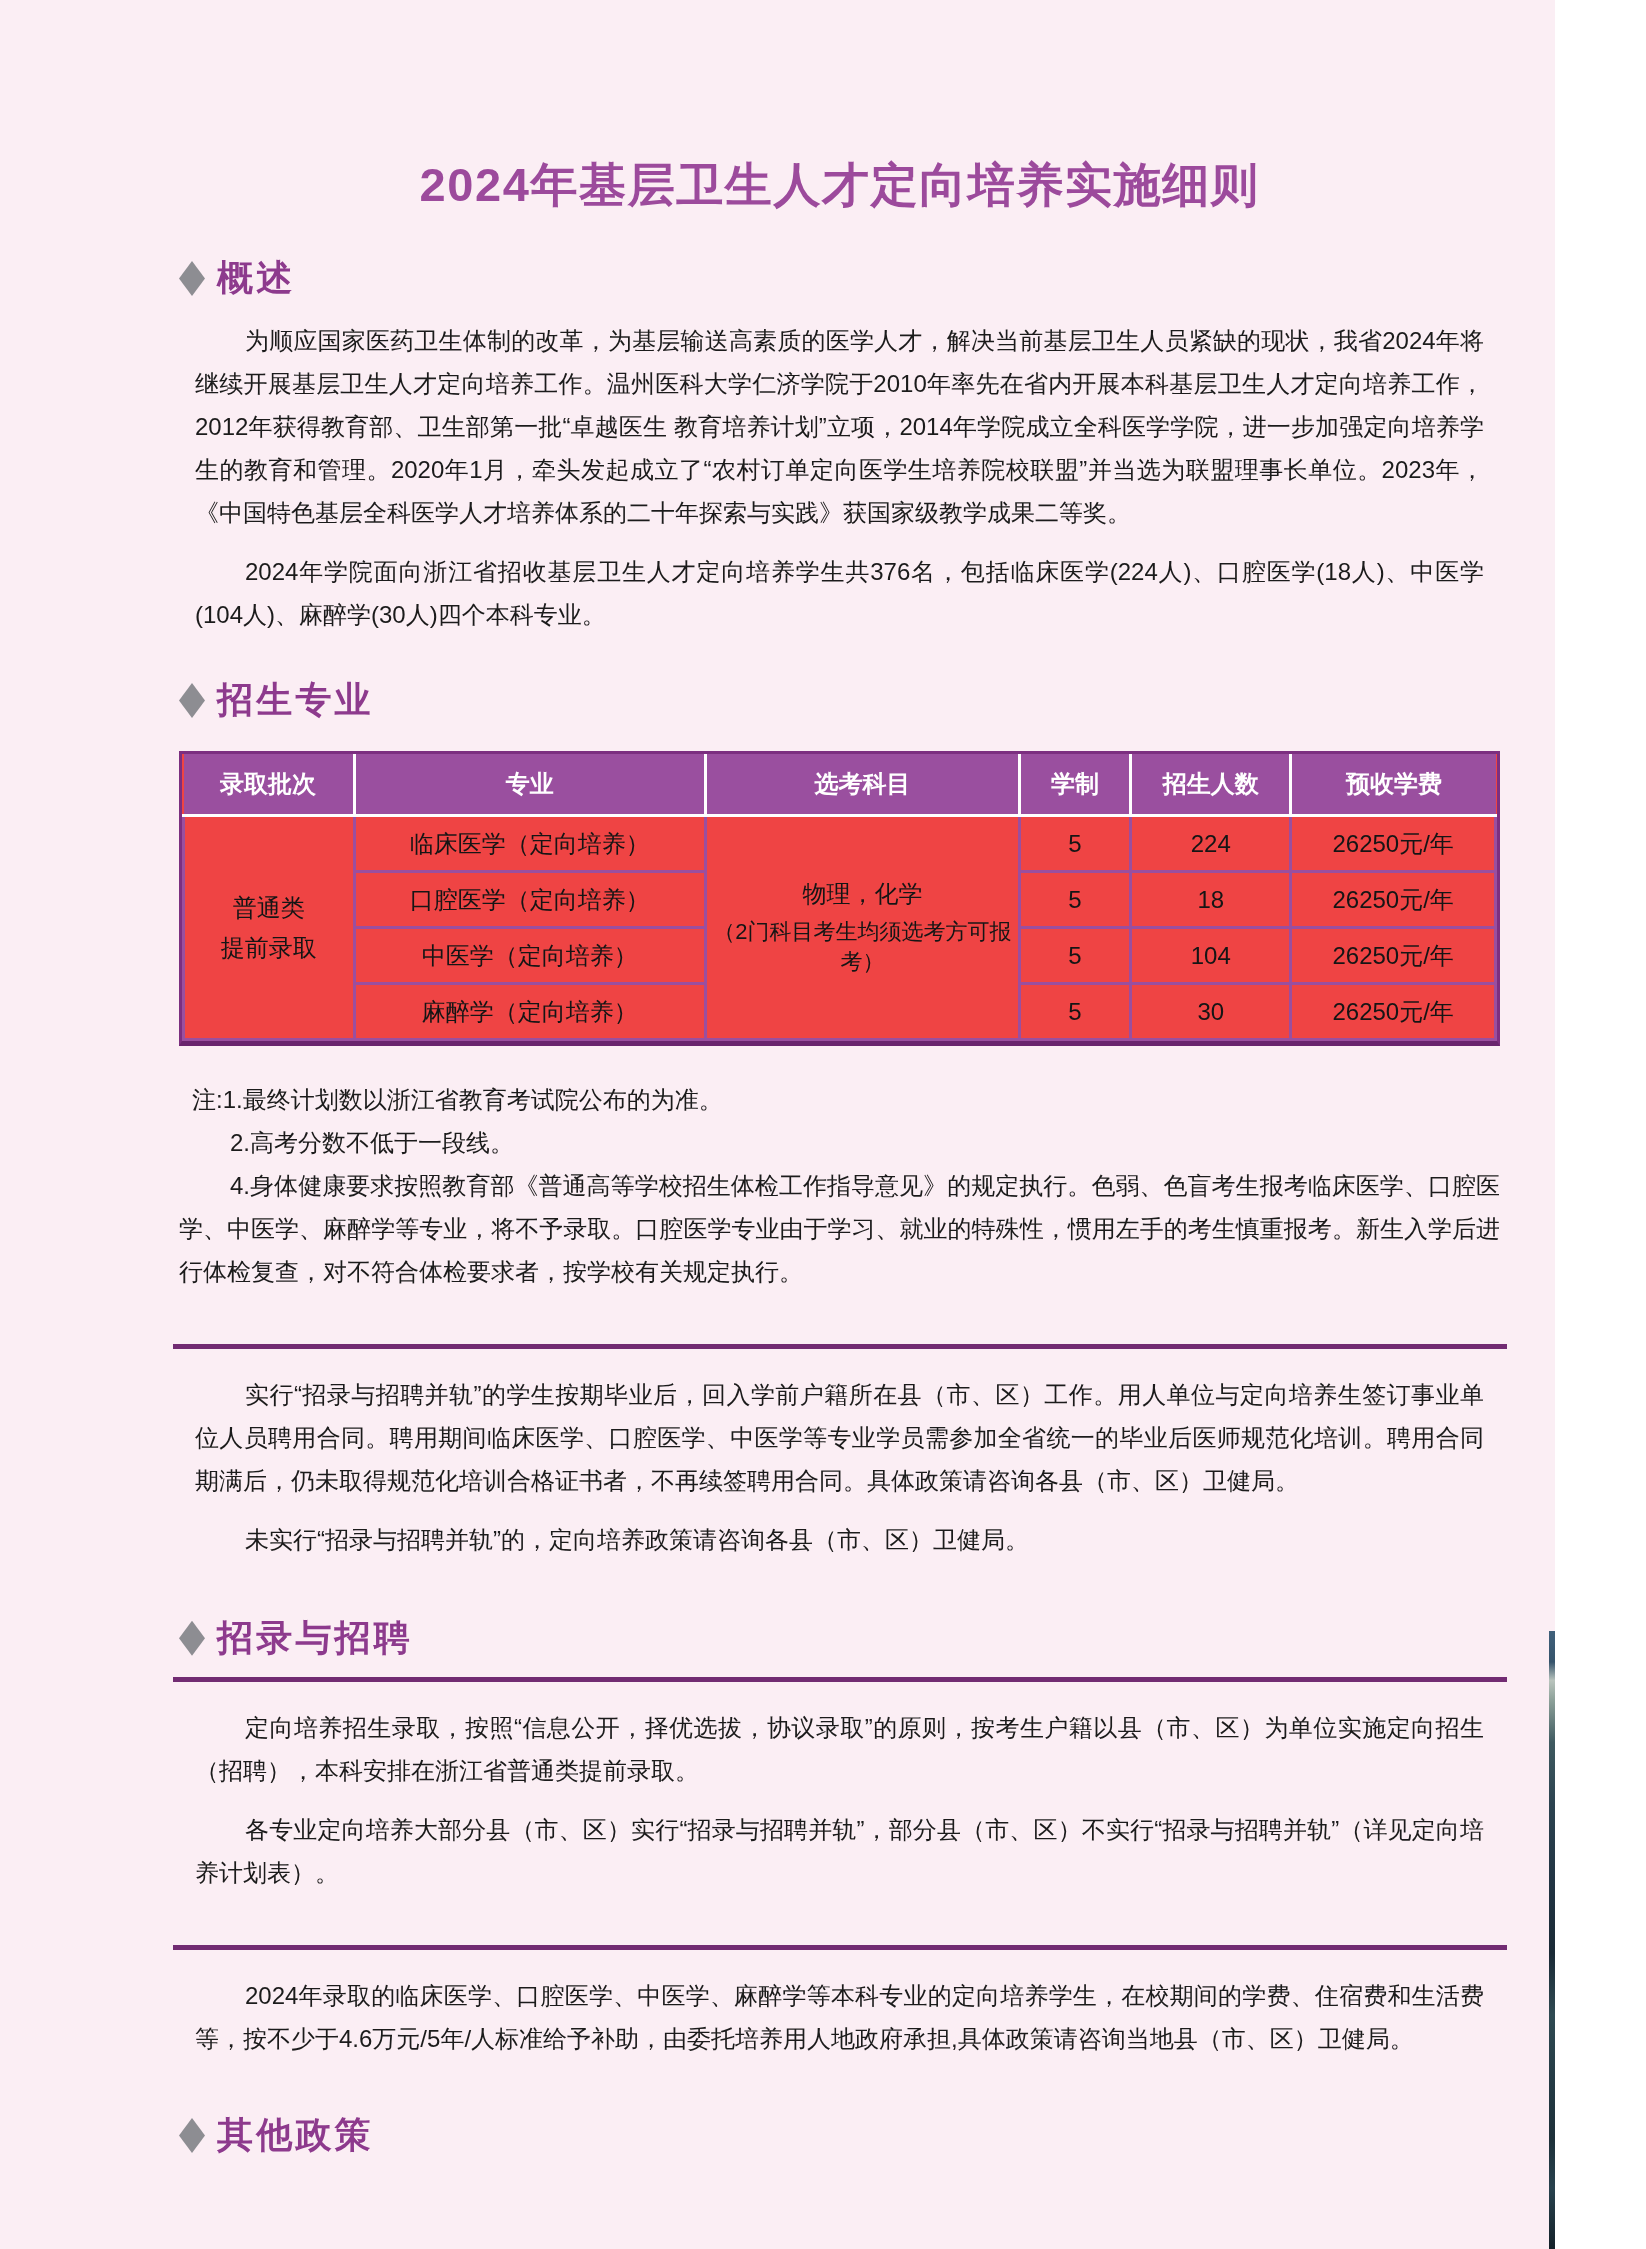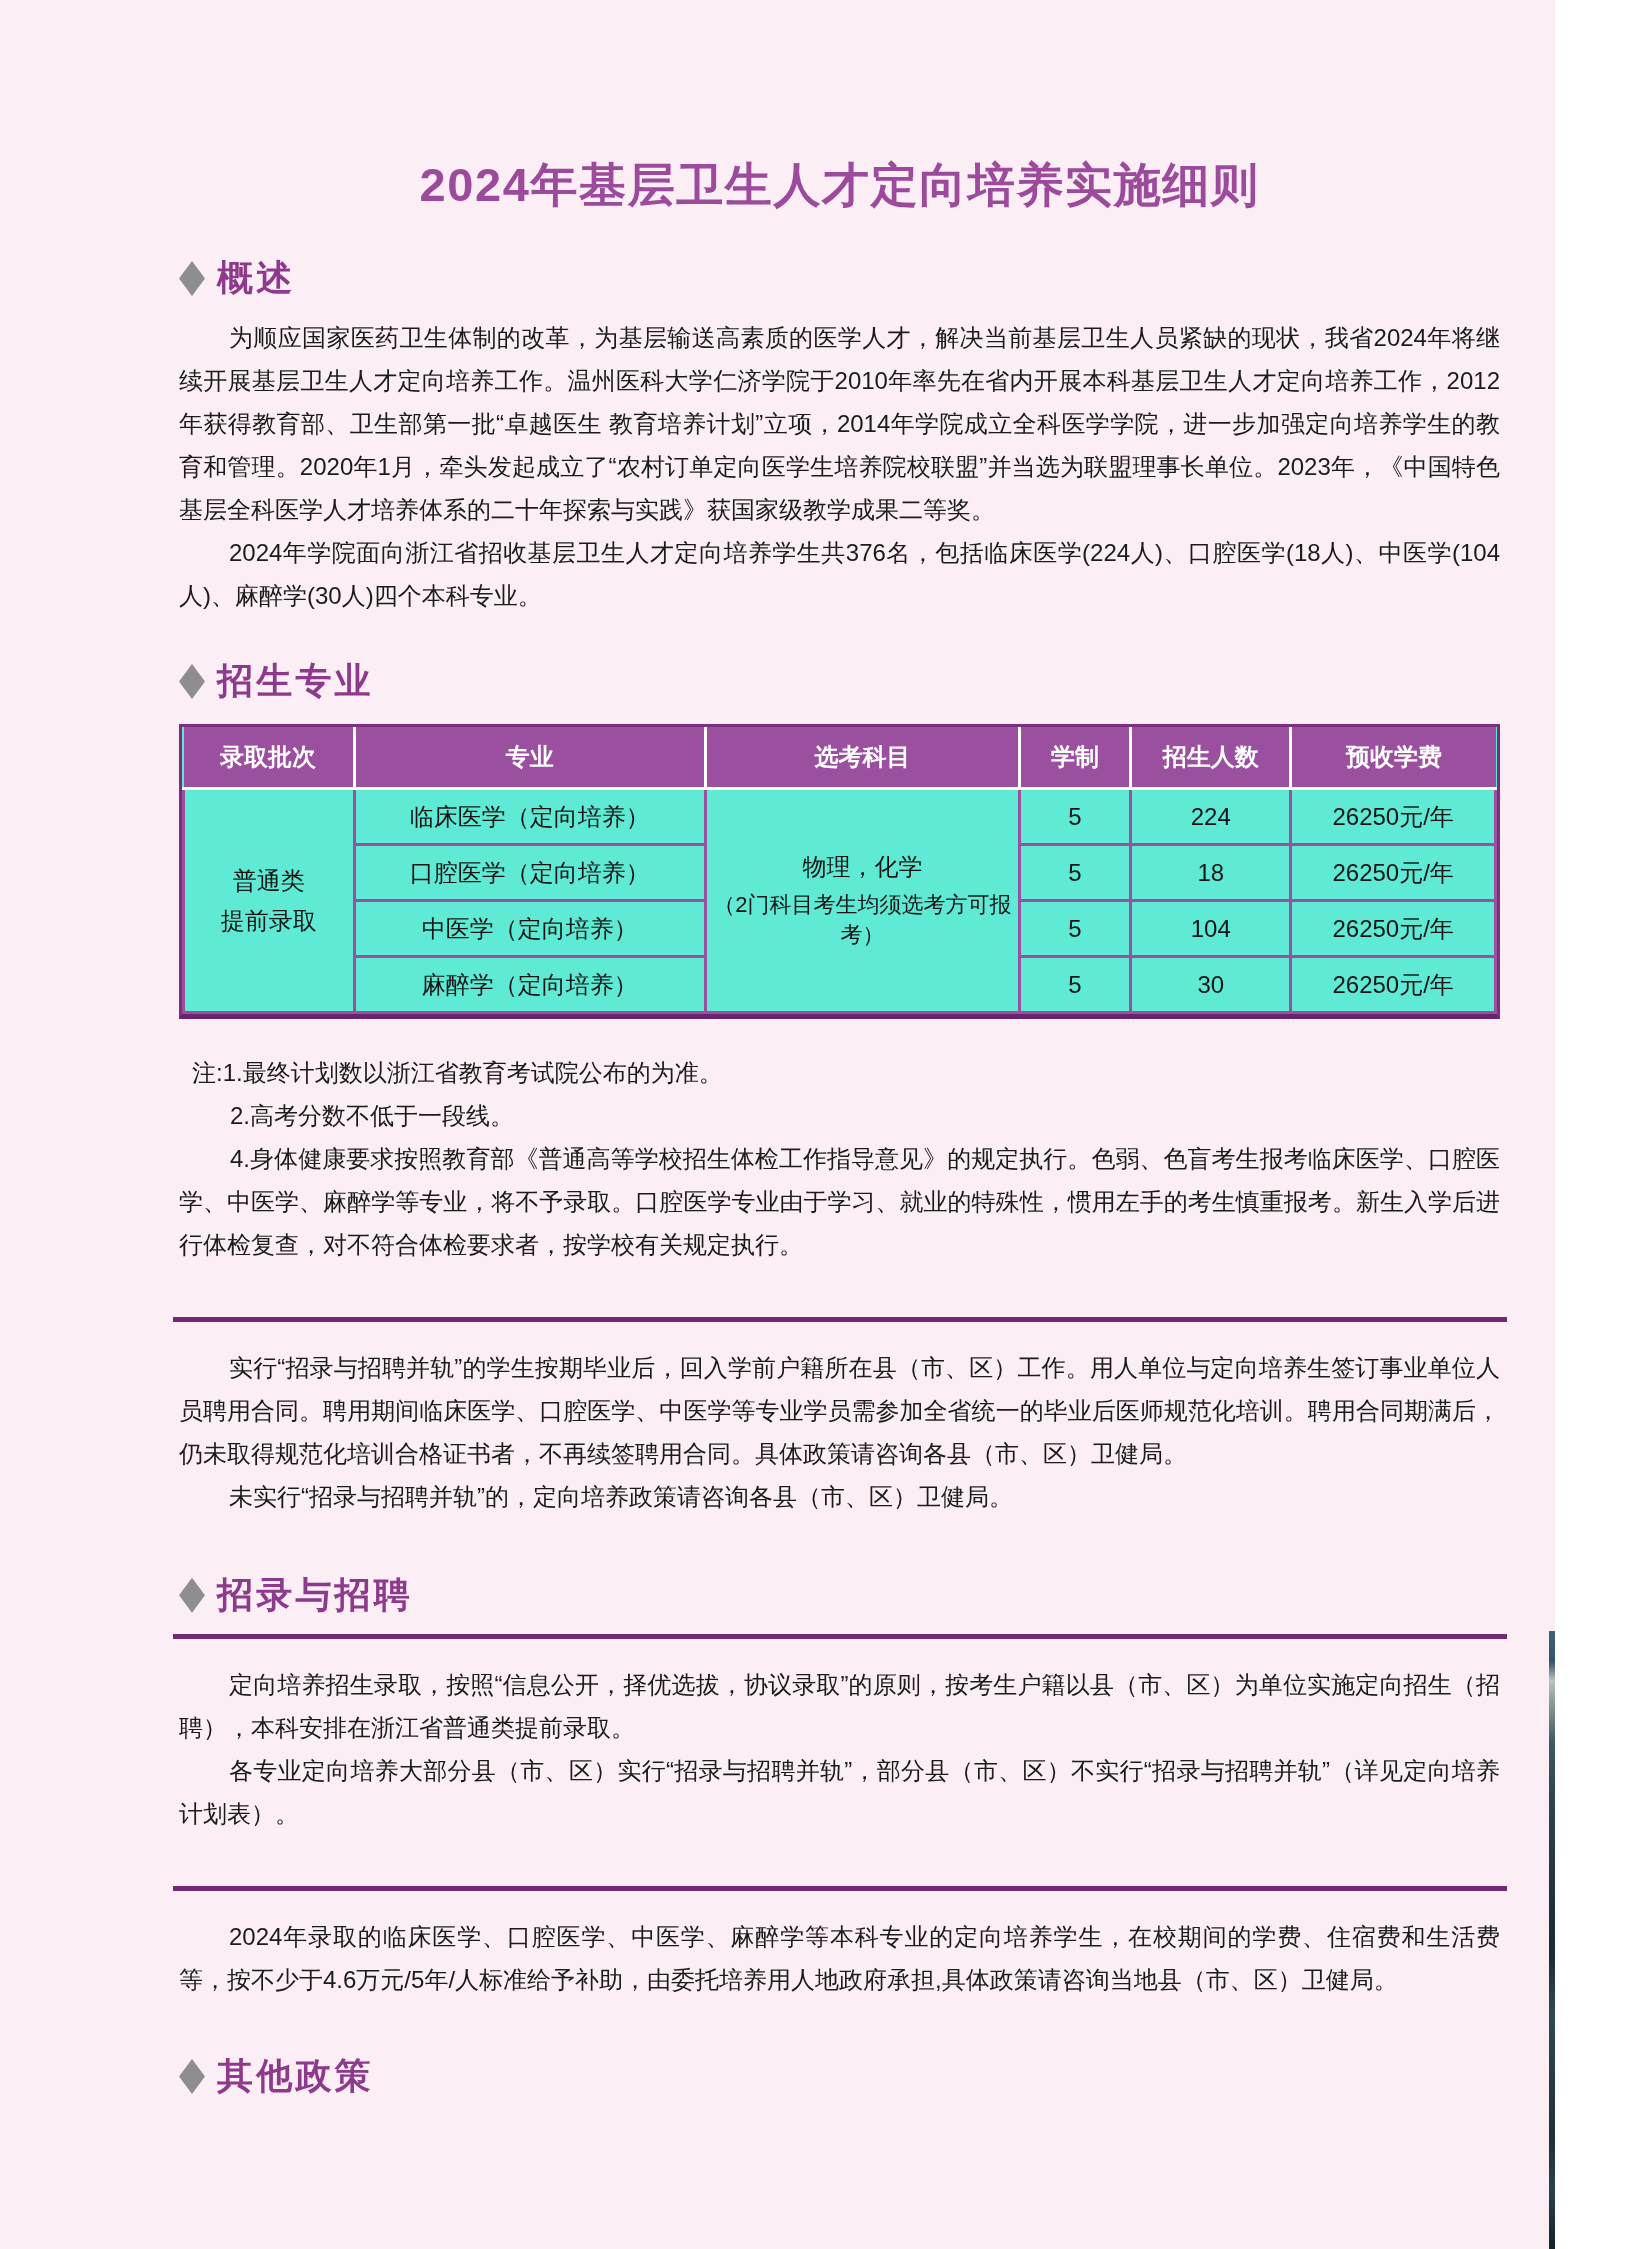--- a/index.html
+++ b/index.html
@@ -49,40 +49,40 @@
     height:4.8px;
     width:1334px;
     margin:14.5px 0 0 -6.4px;
     background:#722b72;
   }
   .body-group { margin-top:13px; }
   .body {
     font-size:24px;
     line-height:43px;
     text-align:justify;
-    margin:0;
+    margin:16px;
   }
   .indent { text-indent:50px; }
 
   .sec-overview   { margin-top:43px; }
   .sec-majors     { margin-top:40px; }
   .sec-employment { margin-top:51px; }
   .sec-recruit    { margin-top:53px; }
   .sec-subsidy    { margin-top:51px; }
   .sec-other      { margin-top:51px; }
   .sec-employment .body-group,
   .sec-recruit .body-group,
   .sec-subsidy .body-group,
   .sec-other .body-group { margin-top:24px; }
 
   .table-wrap {
-    margin-top:18px;
+    margin-top:26px;
     border:3.2px solid #7c2f80;
     border-bottom:5.6px solid #69246d;
-    background:#5eead4;
+    background:#ef4444;
   }
   table { width:100%; border-collapse:collapse; table-layout:fixed; }
   thead th {
     background:#9a4f9f;
     color:#ffffff;
     font-size:24px;
     font-weight:700;
     height:58px;
     border-right:3.2px solid #ffffff;
     border-bottom:3.2px solid #ffffff;

